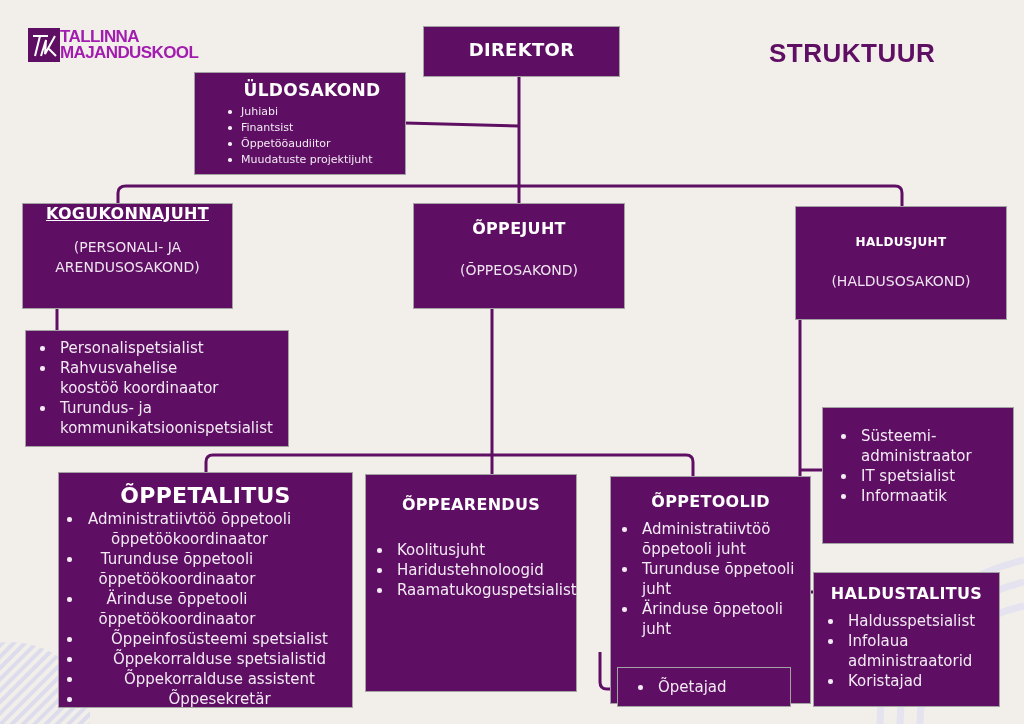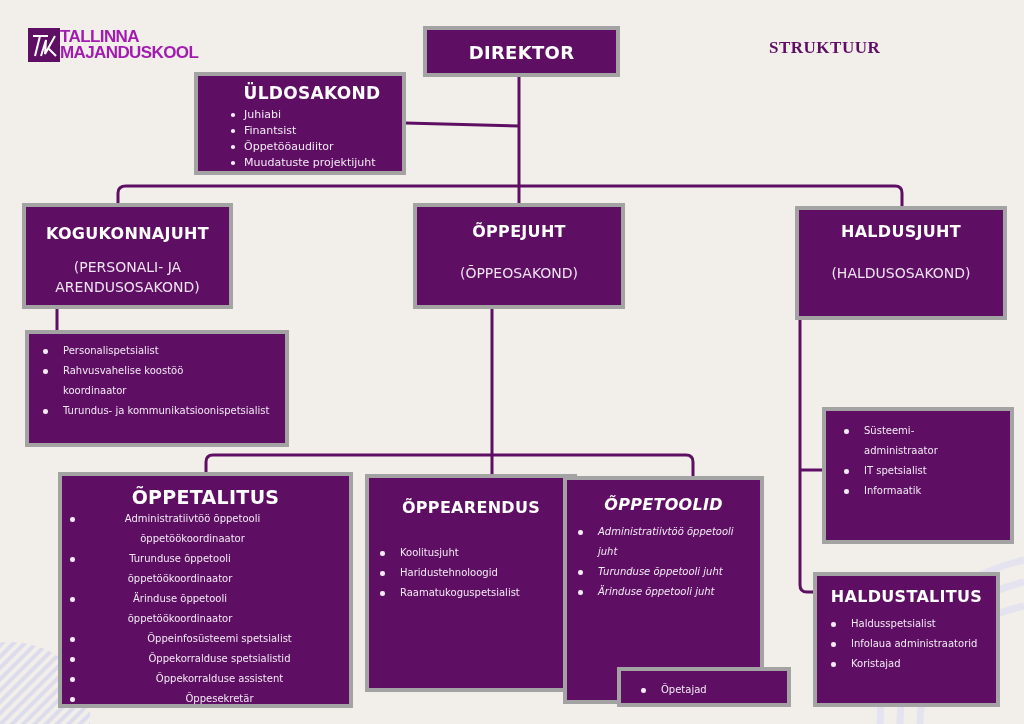--- a/index.html
+++ b/index.html
@@ -5,52 +5,52 @@
     html, body { margin: 0; padding: 0; }
     body {
       width: 1024px; height: 724px; position: relative; overflow: hidden;
       background: #f2efea;
       font-family: "Liberation Sans", "DejaVu Sans", sans-serif;
     }
     .deco { position: absolute; pointer-events: none; }
     .lines { position: absolute; left: 0; top: 0; width: 1024px; height: 724px; }
     .box {
       position: absolute; background: #5e0f63; color: #fff; box-sizing: border-box;
-      border: 4px solid #a3a3a3;
+      border: 1px solid #a3a3a3;
     }
     .box .title {
       font-family: "DejaVu Sans", sans-serif; font-weight: bold; text-align: center;
       font-size: 17px; letter-spacing: 0.3px;
     }
     .box .sub {
       font-family: "DejaVu Sans", sans-serif; text-align: center; font-size: 14px;
       line-height: 20px; color: #efe4f0;
     }
     .box ul { margin: 0; padding: 0 0 0 34px; list-style: none; }
     .box li {
-      position: relative; font-family: "DejaVu Sans", sans-serif; font-size: 10px;
+      position: relative; font-family: "DejaVu Sans", sans-serif; font-size: 15px;
       line-height: 20px; color: #f3eaf4;
     }
     .box li::before {
       content: ""; position: absolute; left: -20px; top: 8px; width: 4.5px; height: 4.5px;
       border-radius: 50%; background: #f3eaf4;
     }
     .small li { font-size: 11px; line-height: 16px; }
     .small ul { padding-left: 22px; }
     .small li::before { left: -13px; top: 6px; width: 3.5px; height: 3.5px; }
 
     .logo { position: absolute; left: 28px; top: 28px; display: flex; align-items: center; }
     .logo-mark { width: 32px; height: 34px; background: #5e0f63; position: relative; }
     .logo-text {
       margin-left: 0; font-family: "Liberation Sans", sans-serif; font-weight: bold;
       font-size: 17px; line-height: 16px; color: #a21caf; letter-spacing: -0.6px;
     }
     .page-title {
-      position: absolute; left: 769px; top: 38px; font-family: Liberation Serif, serif;
-      font-weight: bold; font-size: 17px; color: #5e0f63; letter-spacing: 0.5px;
+      position: absolute; left: 769px; top: 38px; font-family: Liberation Sans, sans-serif;
+      font-weight: bold; font-size: 26px; color: #5e0f63; letter-spacing: 0.5px;
     }
   </style>
 </head>
 <body>
 
 <svg class="deco" style="left:0;top:620px" width="90" height="104">
   <defs>
     <pattern id="stripes" width="8" height="8" patternUnits="userSpaceOnUse" patternTransform="rotate(45)">
       <rect width="4" height="8" fill="#dcdcec"></rect>
     </pattern>
@@ -104,83 +104,83 @@
   <div class="title" style="margin-top:7px;font-size:17px;">ÜLDOSAKOND</div>
   <ul style="margin-top:4px;">
     <li>Juhiabi</li>
     <li>Finantsist</li>
     <li>Õppetööaudiitor</li>
     <li>Muudatuste projektijuht</li>
   </ul>
 </div>
 
 <div class="box" style="left:22px;top:203px;width:211px;height:106px;">
-  <div class="title" style="margin-top:17px;font-size:16px;">KOGUKONNAJUHT</div>
+  <div class="title" style="margin-top:0;font-size:16px;text-decoration:underline;">KOGUKONNAJUHT</div>
   <div class="sub" style="margin-top:14px;">(PERSONALI- JA</div>
   <div class="sub">ARENDUSOSAKOND)</div>
 </div>
 
 <div class="box" style="left:25px;top:330px;width:264px;height:117px;">
   <ul style="margin-top:7px;">
     <li>Personalispetsialist</li>
     <li style="width:170px;">Rahvusvahelise koostöö koordinaator</li>
     <li style="width:210px;">Turundus- ja kommunikatsioonispetsialist</li>
   </ul>
 </div>
 
 <div class="box" style="left:413px;top:203px;width:212px;height:106px;">
   <div class="title" style="margin-top:15px;font-size:16px;">ÕPPEJUHT</div>
   <div class="sub" style="margin-top:22px;">(ÕPPEOSAKOND)</div>
 </div>
 
 <div class="box" style="left:795px;top:206px;width:212px;height:114px;">
-  <div class="title" style="margin-top:12px;font-size:16px;">HALDUSJUHT</div>
+  <div class="title" style="margin-top:28px;font-size:12px;">HALDUSJUHT</div>
   <div class="sub" style="margin-top:22px;">(HALDUSOSAKOND)</div>
 </div>
 
 <div class="box" style="left:822px;top:407px;width:192px;height:137px;">
-  <ul style="margin-top:10px;padding-left:38px;">
+  <ul style="margin-top:18px;padding-left:38px;">
     <li style="width:120px;">Süsteemi-administraator</li>
     <li>IT spetsialist</li>
     <li>Informaatik</li>
   </ul>
 </div>
 
 <div class="box" style="left:813px;top:572px;width:187px;height:135px;">
   <div class="title" style="margin-top:11px;font-size:16px;">HALDUSTALITUS</div>
   <ul style="margin-top:8px;padding-left:34px;">
     <li>Haldusspetsialist</li>
     <li style="width:140px;">Infolaua administraatorid</li>
     <li>Koristajad</li>
   </ul>
 </div>
 
 <div class="box" style="left:58px;top:472px;width:295px;height:236px;">
-  <div class="title" style="margin-top:10px;font-size:19px;">ÕPPETALITUS</div>
+  <div class="title" style="margin-top:10px;font-size:22px;">ÕPPETALITUS</div>
   <ul style="margin-top:1px;padding-left:28px;text-align:center;">
     <li style="width:205px;">Administratiivtöö õppetooli õppetöökoordinaator</li>
     <li style="width:180px;">Turunduse õppetooli õppetöökoordinaator</li>
     <li style="width:180px;">Ärinduse õppetooli õppetöökoordinaator</li>
     <li>Õppeinfosüsteemi spetsialist</li>
     <li>Õppekorralduse spetsialistid</li>
     <li>Õppekorralduse assistent</li>
     <li>Õppesekretär</li>
   </ul>
 </div>
 
 <div class="box" style="left:365px;top:474px;width:212px;height:218px;">
   <div class="title" style="margin-top:20px;font-size:16px;">ÕPPEARENDUS</div>
   <ul style="margin-top:26px;padding-left:31px;">
     <li>Koolitusjuht</li>
     <li>Haridustehnoloogid</li>
     <li>Raamatukoguspetsialist</li>
   </ul>
 </div>
 
-<div class="box" style="left:563px;top:476px;width:201px;height:228px;font-style:italic;">
+<div class="box" style="left:610px;top:476px;width:201px;height:228px;">
   <div class="title" style="margin-top:15px;font-size:16px;">ÕPPETOOLID</div>
   <ul style="margin-top:8px;padding-left:31px;">
     <li style="width:140px;">Administratiivtöö õppetooli juht</li>
     <li style="width:160px;">Turunduse õppetooli juht</li>
     <li style="width:150px;">Ärinduse õppetooli juht</li>
   </ul>
 </div>
 
 <div class="box" style="left:617px;top:667px;width:174px;height:40px;">
   <ul style="margin-top:9px;padding-left:40px;">

